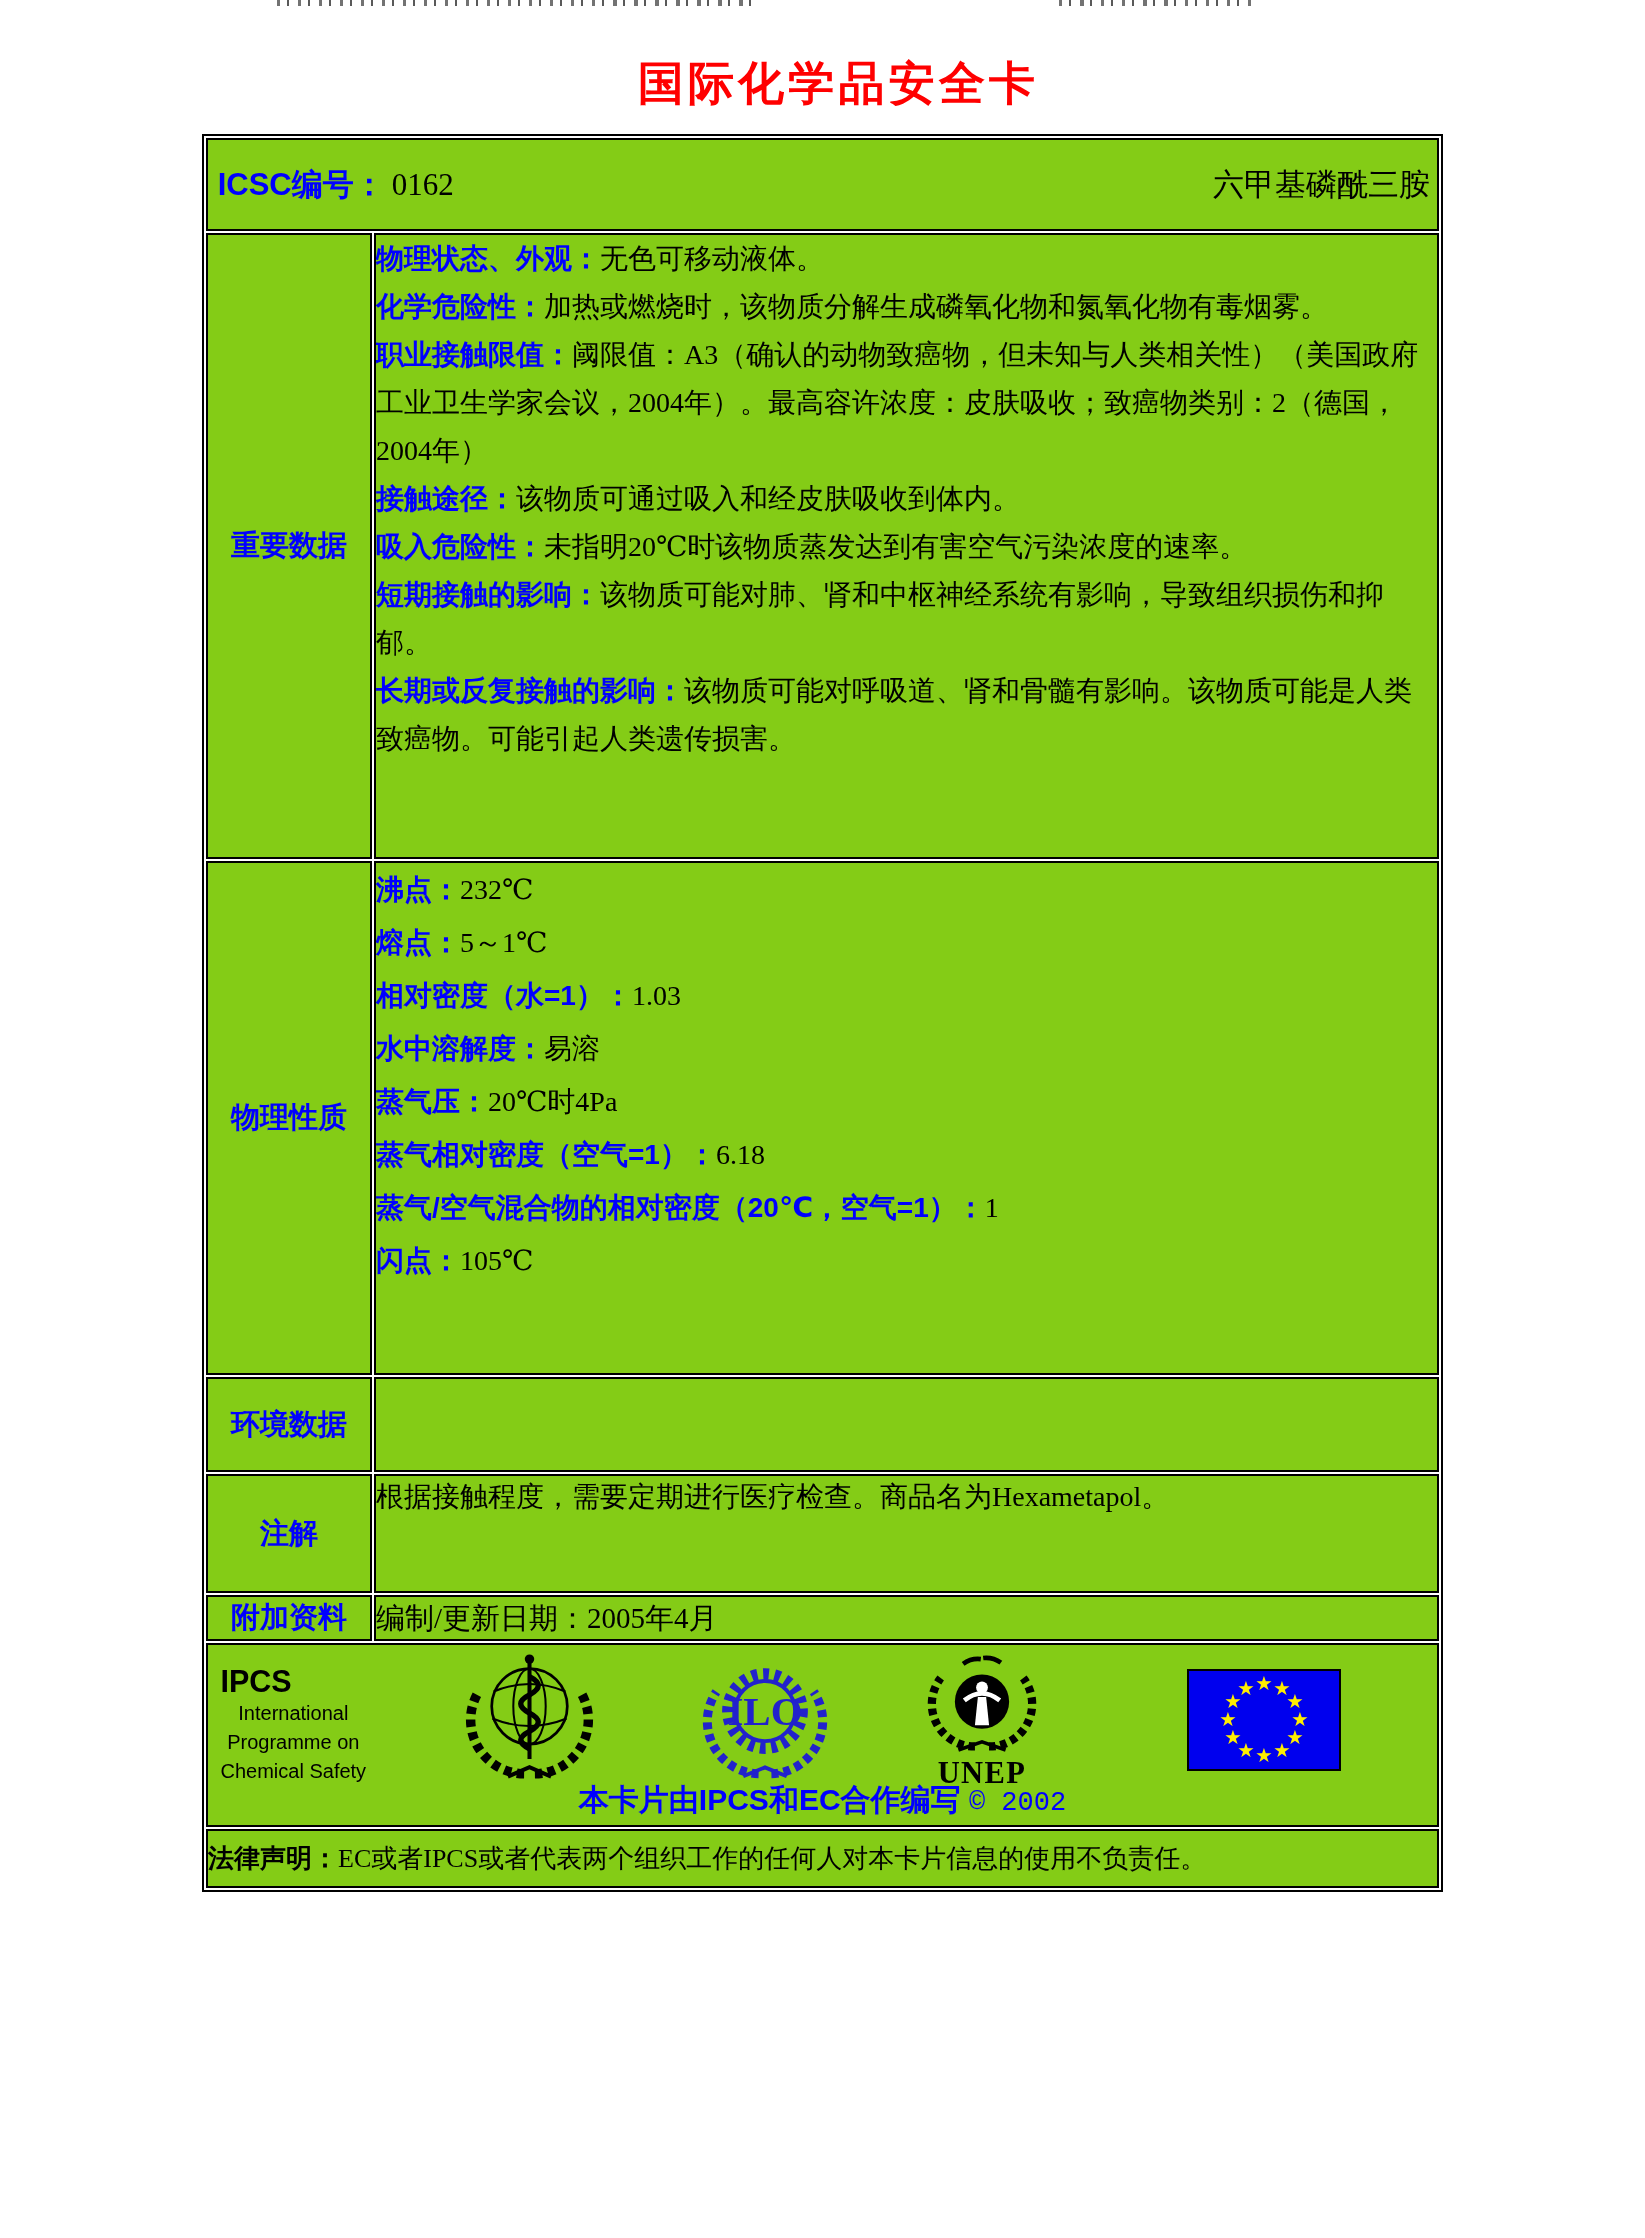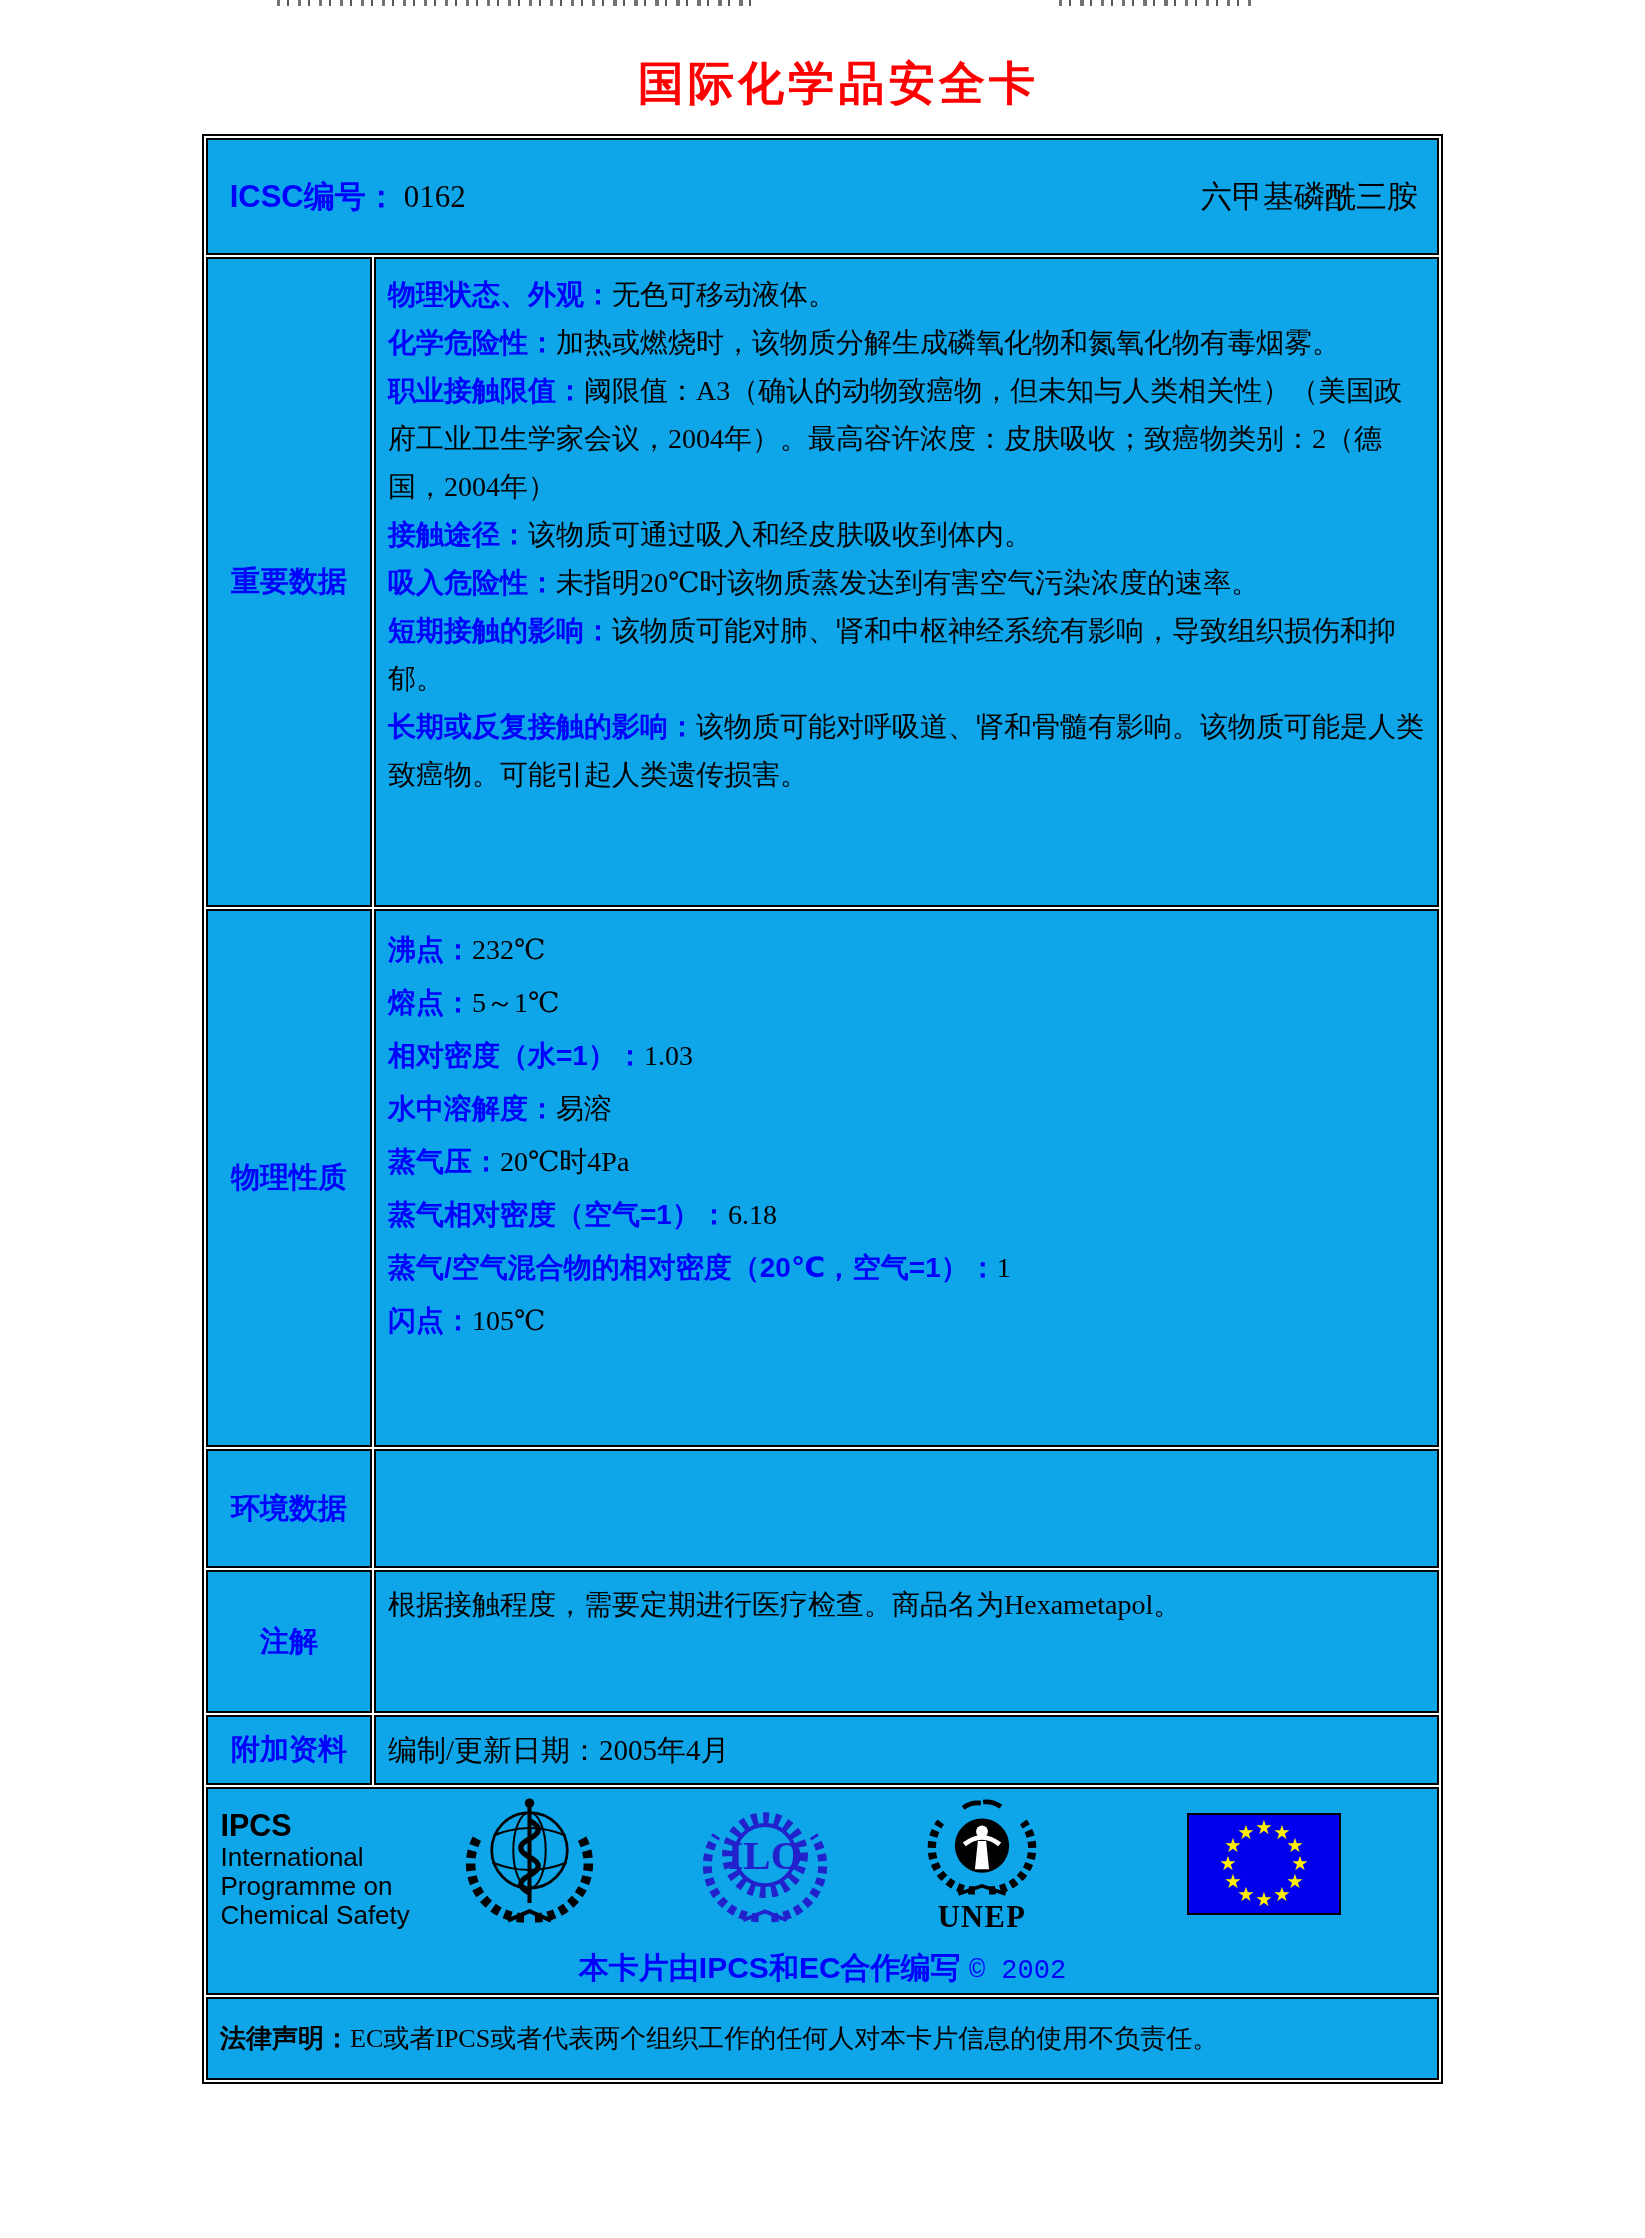--- a/index.html
+++ b/index.html
@@ -12,21 +12,21 @@
   #frag2{left:1059px;width:198px;}
 
   
   #doc-title{position:absolute;left:16px;top:53px;width:100%;text-align:center;
     font-family:"Liberation Sans","DejaVu Sans",sans-serif;font-weight:bold;
     font-size:46px;letter-spacing:4.2px;}
 
   
   #card-table{position:absolute;left:202px;top:134px;width:1241px;
     border-collapse:separate;border-spacing:2.8px;border:2.8px solid #000;table-layout:fixed;}
-  #card-table td{border:2.1px solid #000;vertical-align:top;padding:12px;background:#0ea5e9;overflow:hidden;}
+  #card-table td{border:2.1px solid #000;vertical-align:top;padding:0;background:#84cc16;overflow:hidden;}
 
   .label-cell{font-family:"Liberation Sans","DejaVu Sans",sans-serif;font-weight:bold;
     font-size:29px;text-align:center;vertical-align:middle !important;}
 
   .icsc-row-cell{vertical-align:middle !important;}
   .icsc-flex{display:flex;justify-content:space-between;align-items:center;padding:0 7px 0 9.7px;}
   .icsc-label{font-family:"Liberation Sans","DejaVu Sans",sans-serif;font-weight:bold;font-size:31px;}
   .icsc-num{font-size:31px;padding-left:7px;}
   .chem-name{font-size:31px;}
 
@@ -36,21 +36,21 @@
   .item{display:block;}
   .lbl{font-family:"Liberation Sans","DejaVu Sans",sans-serif;font-weight:bold;}
 
   .notes-cell,.addl-cell{padding:4.2px 11px 0 8.3px;font-size:28px;line-height:42px;}
   .addl-cell{padding-top:2.8px;font-size:29px;}
 
   
   .logos-cell{position:relative;}
   #ipcs-block{position:absolute;left:12.5px;top:18px;font-family:"Liberation Sans","DejaVu Sans",sans-serif;}
   #ipcs-acronym{font-weight:bold;font-size:30.5px;line-height:36px;}
-  .ipcs-line{font-size:26px;line-height:29px;}
+  .ipcs-line{font-size:20px;line-height:29px;text-align:center;}
   .logo{position:absolute;}
   #who-logo{left:254px;top:5.5px;}
   #ilo-logo{left:493px;top:11px;}
   #unep-block{left:715px;top:7px;text-align:center;}
   #unep-caption{font-family:"Liberation Serif","DejaVu Serif",serif;font-weight:bold;font-size:30.5px;line-height:30.5px;letter-spacing:1.4px;}
   #eu-flag{left:979px;top:23.6px;width:150px;height:98px;border:2.8px solid #000;position:absolute;}
   .eu-star{position:absolute;font-family:"DejaVu Sans",sans-serif;font-size:19.4px;line-height:19.4px;transform:translate(-50%,-50%);}
   #footer-caption{position:absolute;left:0;bottom:4.2px;width:100%;text-align:center;
     font-family:"Liberation Sans","DejaVu Sans",sans-serif;font-weight:bold;font-size:30px;}
   #footer-caption .copyright{font-family:Liberation Mono, monospace;font-weight:normal;font-size:27px;}

